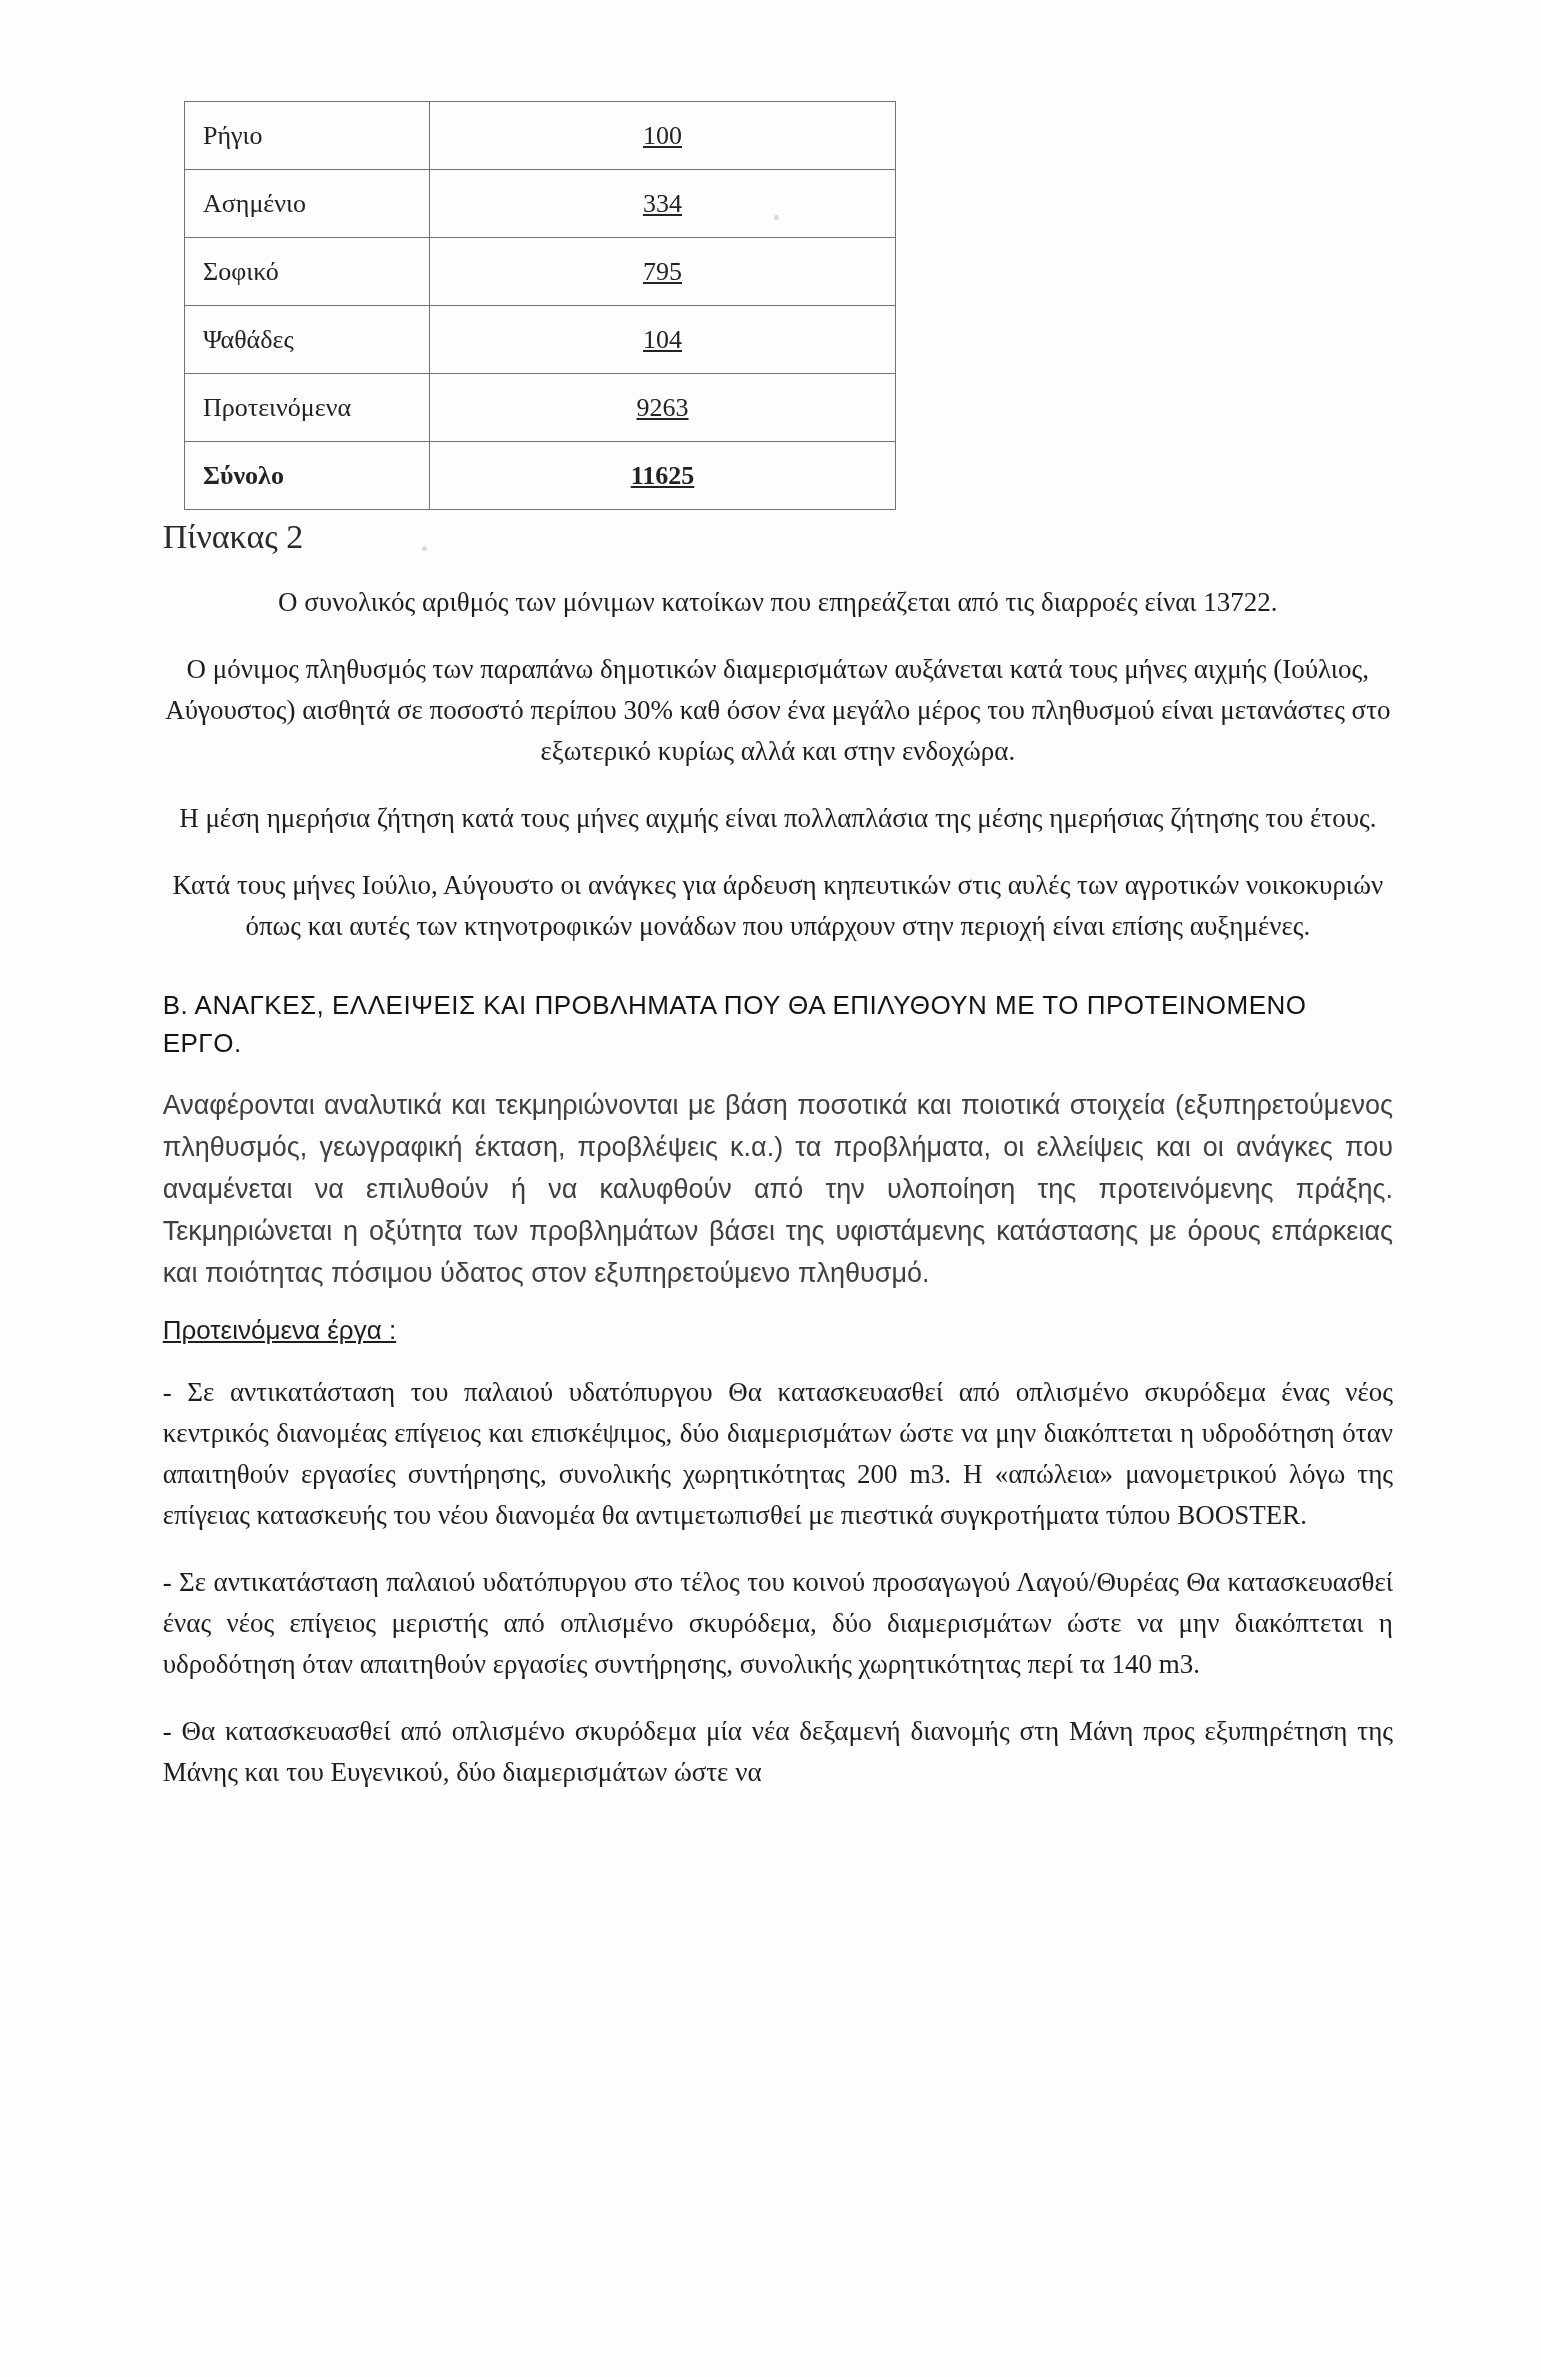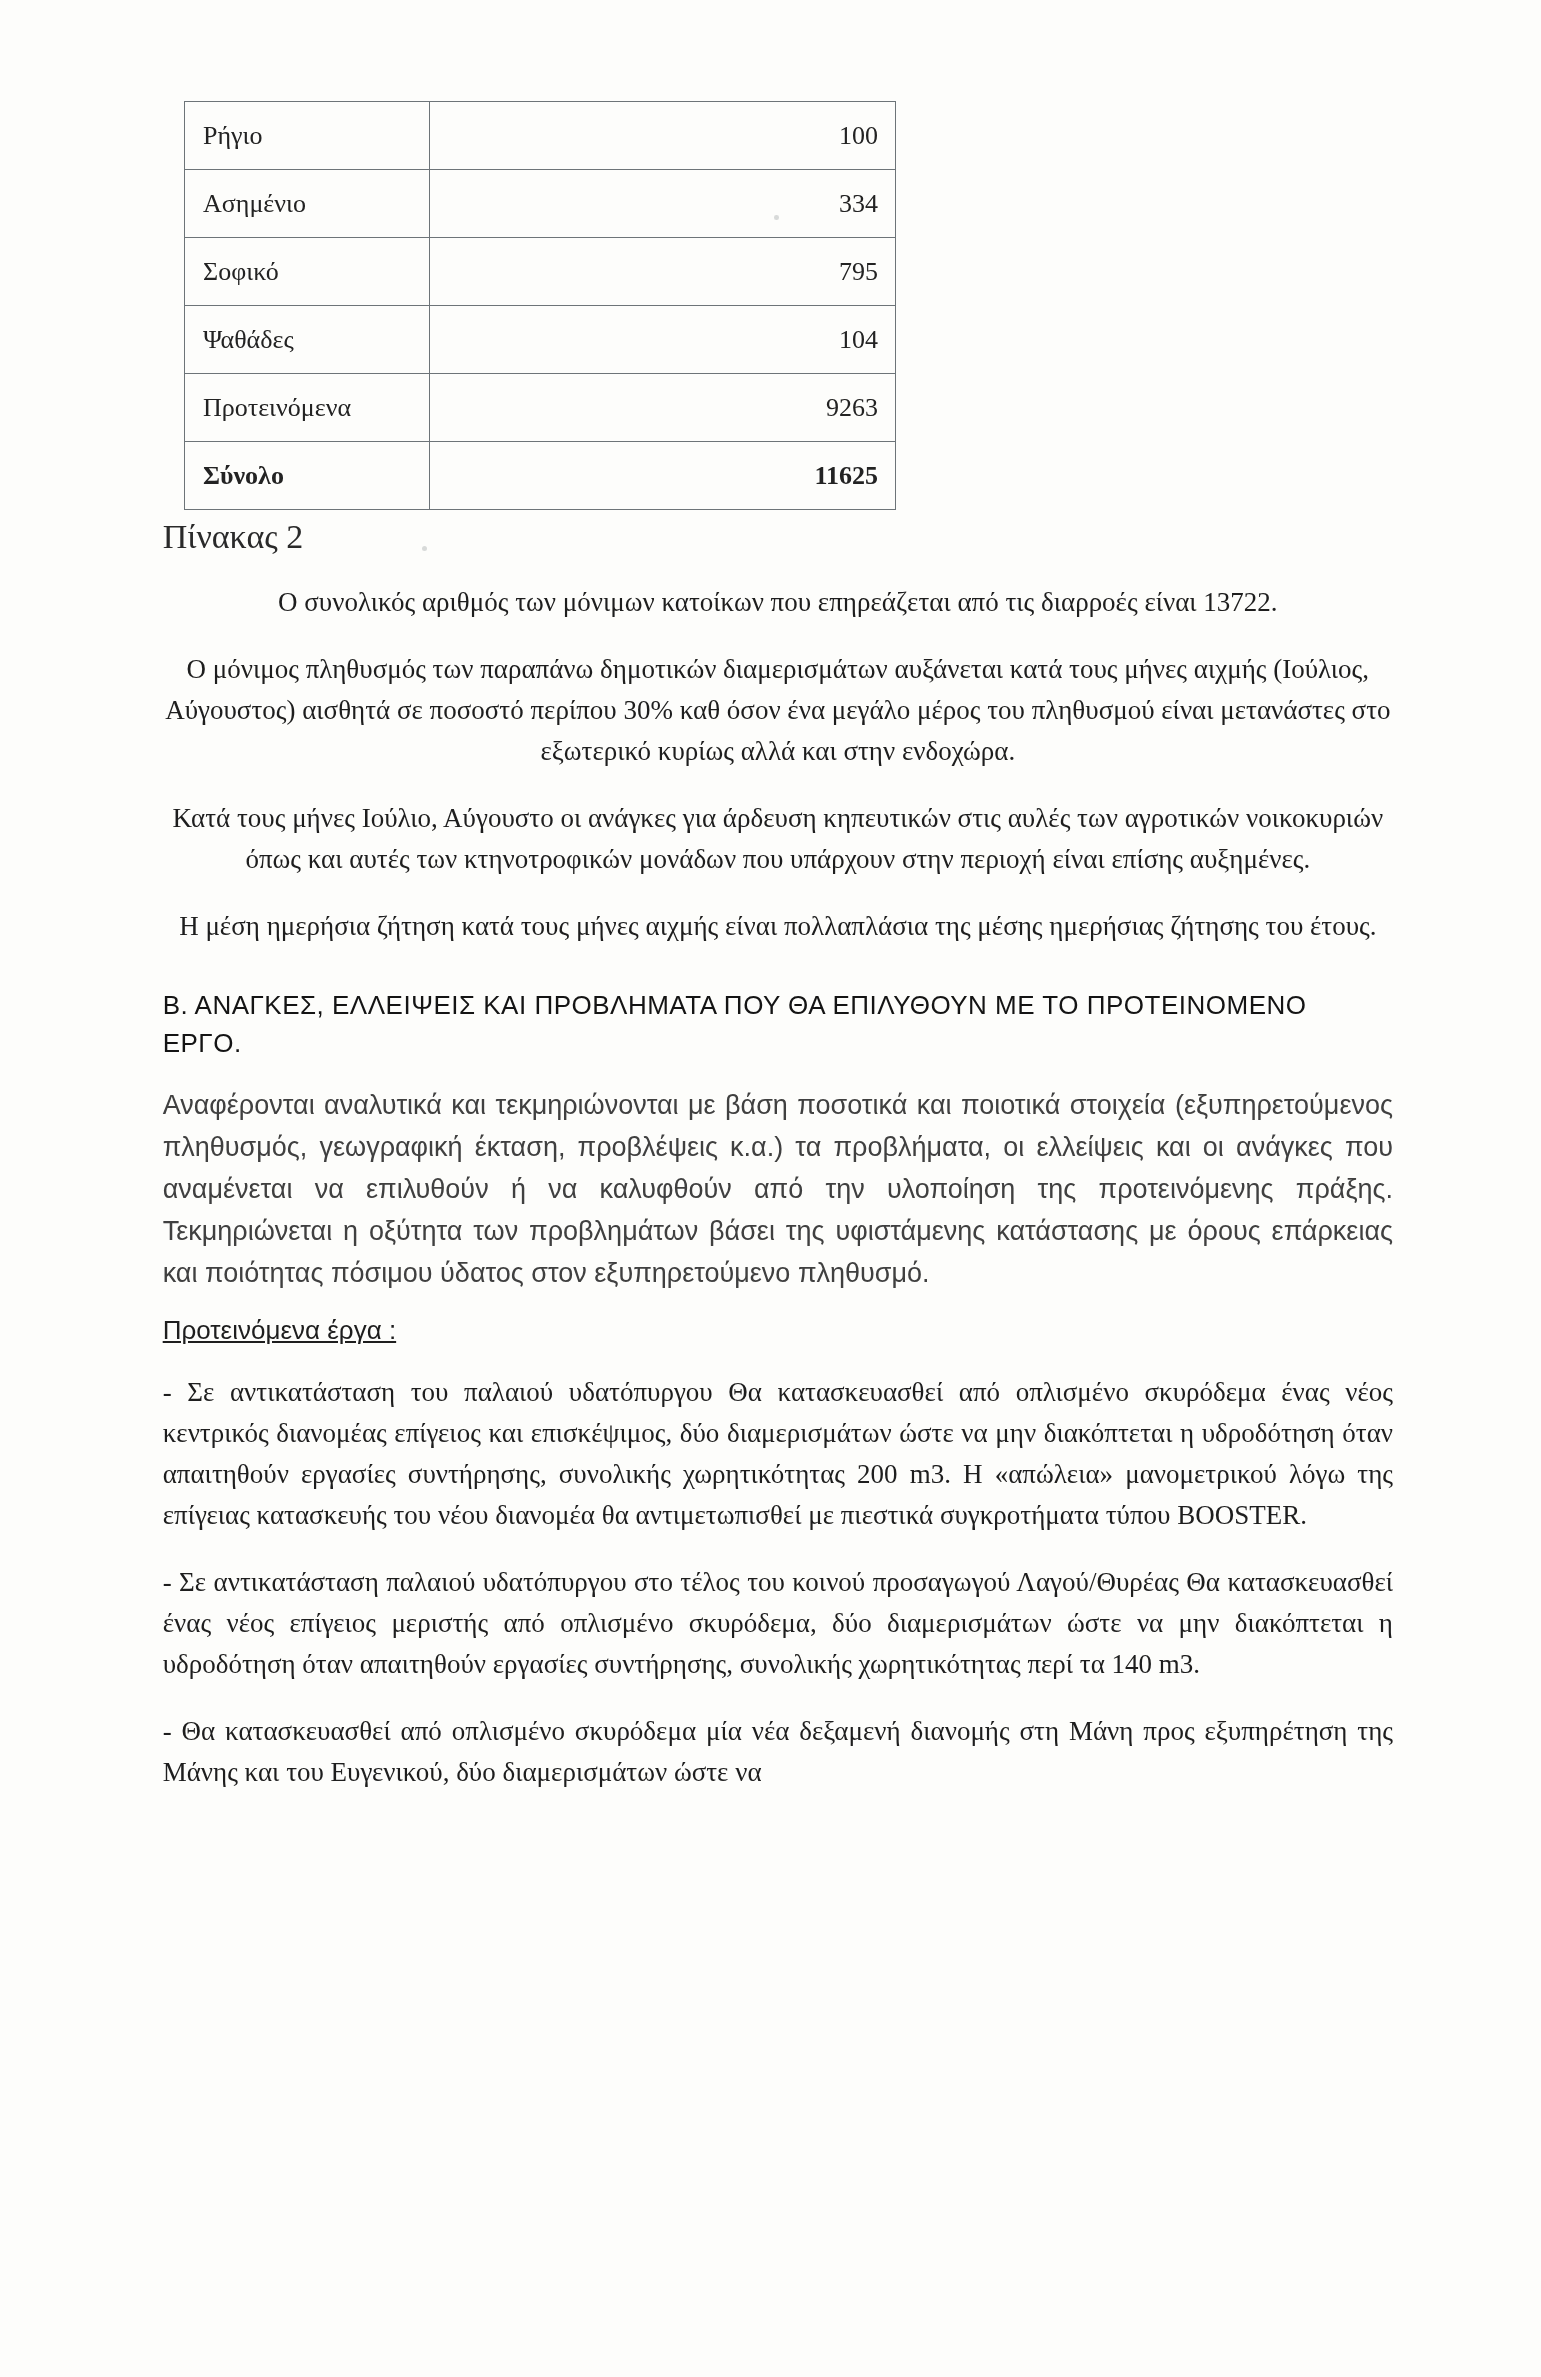--- a/index.html
+++ b/index.html
@@ -44,21 +44,22 @@
     padding: 0 17px;
     vertical-align: middle;
     color: #232323;
   }
   table.data-table td.name {
     width: 209px;
     text-align: left;
     padding-left: 18px;
   }
   table.data-table td.value {
-    text-align: right;
+    text-align: center;
+    text-decoration: underline;
   }
   table.data-table tr.total td {
     font-weight: bold;
   }
   table.data-table tr.total td.name {
     font-weight: bold;
     margin-left: 15px;
   }
 
   .table-caption {
@@ -153,23 +154,23 @@
         </tr>
       </tbody>
     </table>
 
     <div class="table-caption">Πίνακας 2</div>
 
     <p class="serif gap-md">Ο συνολικός αριθμός των μόνιμων κατοίκων  που επηρεάζεται από τις διαρροές είναι 13722.</p>
 
     <p class="serif">Ο μόνιμος πληθυσμός των παραπάνω δημοτικών διαμερισμάτων αυξάνεται κατά τους μήνες αιχμής (Ιούλιος, Αύγουστος) αισθητά σε ποσοστό περίπου 30% καθ όσον ένα μεγάλο μέρος του πληθυσμού είναι μετανάστες στο εξωτερικό κυρίως αλλά και στην ενδοχώρα.</p>
 
+    <p class="serif">Η μέση ημερήσια ζήτηση κατά τους μήνες αιχμής είναι πολλαπλάσια της μέσης ημερήσιας ζήτησης του έτους.</p>
+
     <p class="serif">Κατά τους μήνες Ιούλιο, Αύγουστο οι ανάγκες για άρδευση κηπευτικών στις αυλές των αγροτικών νοικοκυριών όπως και αυτές των κτηνοτροφικών μονάδων που υπάρχουν στην περιοχή  είναι επίσης αυξημένες.</p>
-
-    <p class="serif">Η μέση ημερήσια ζήτηση κατά τους μήνες αιχμής είναι πολλαπλάσια της μέσης ημερήσιας ζήτησης του έτους.</p>
 
     <h2 class="section-heading">Β. ΑΝΑΓΚΕΣ, ΕΛΛΕΙΨΕΙΣ ΚΑΙ ΠΡΟΒΛΗΜΑΤΑ   ΠΟΥ ΘΑ ΕΠΙΛΥΘΟΥΝ ΜΕ ΤΟ ΠΡΟΤΕΙΝΟΜΕΝΟ ΕΡΓΟ.</h2>
 
     <p class="sans">Αναφέρονται αναλυτικά και τεκμηριώνονται με βάση ποσοτικά και ποιοτικά στοιχεία (εξυπηρετούμενος πληθυσμός, γεωγραφική έκταση, προβλέψεις κ.α.) τα προβλήματα, οι ελλείψεις και οι ανάγκες που αναμένεται να επιλυθούν ή να καλυφθούν από την υλοποίηση της προτεινόμενης πράξης. Τεκμηριώνεται η οξύτητα των προβλημάτων βάσει της υφιστάμενης κατάστασης με όρους επάρκειας και ποιότητας πόσιμου ύδατος στον εξυπηρετούμενο πληθυσμό.</p>
 
     <span class="underline-label">Προτεινόμενα έργα  :</span>
 
     <p class="serif justify gap-sm">- Σε αντικατάσταση του παλαιού υδατόπυργου Θα κατασκευασθεί από οπλισμένο σκυρόδεμα ένας νέος κεντρικός διανομέας  επίγειος και επισκέψιμος, δύο διαμερισμάτων ώστε να μην διακόπτεται η υδροδότηση όταν απαιτηθούν εργασίες συντήρησης, συνολικής  χωρητικότητας 200 m3. Η «απώλεια» μανομετρικού λόγω της επίγειας κατασκευής του νέου διανομέα θα αντιμετωπισθεί με πιεστικά συγκροτήματα τύπου BOOSTER.</p>
 
     <p class="serif justify">- Σε αντικατάσταση παλαιού υδατόπυργου στο τέλος του κοινού   προσαγωγού Λαγού/Θυρέας Θα κατασκευασθεί ένας νέος επίγειος μεριστής από οπλισμένο σκυρόδεμα, δύο διαμερισμάτων ώστε να μην διακόπτεται η υδροδότηση όταν απαιτηθούν εργασίες συντήρησης, συνολικής χωρητικότητας  περί τα 140 m3.</p>

